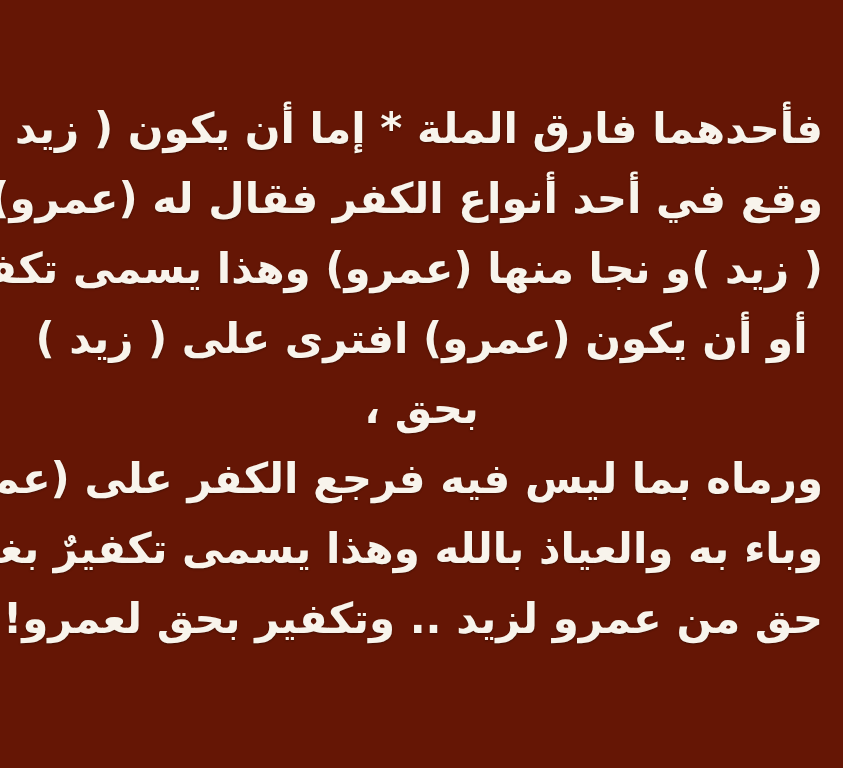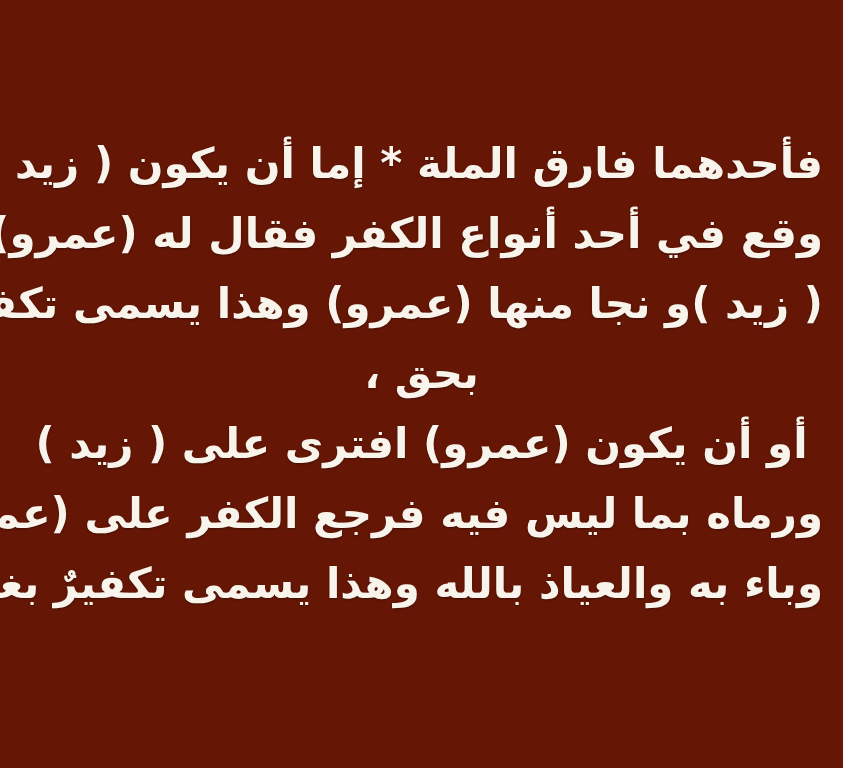--- a/index.html
+++ b/index.html
@@ -37,18 +37,19 @@
   }
 </style>
 </head>
 <body style="background: rgb(101, 22, 5);">
 
 <div class="quote-canvas">
   <div class="quote-text" style="color: rgb(248, 244, 236);">
     <div class="quote-line">فأحدهما فارق الملة * إما أن يكون ( زيد )</div>
     <div class="quote-line">وقع في أحد أنواع الكفر فقال له (عمرو)</div>
     <div class="quote-line">( زيد )و نجا منها (عمرو) وهذا يسمى تكفيرٌ</div>
+    <div class="quote-line">أو أن يكون (عمرو) افترى على ( زيد )</div>
     <div class="quote-line">بحق  ،</div>
-    <div class="quote-line">أو أن يكون (عمرو) افترى على ( زيد )</div>
     <div class="quote-line">ورماه بما ليس فيه فرجع الكفر على (عمرو)</div>
     <div class="quote-line">وباء به والعياذ بالله وهذا يسمى تكفيرٌ بغير</div>
+    <div class="quote-line">حق من عمرو لزيد .. وتكفير بحق لعمرو!</div>
   </div>
 </div>
 
 </body></html>

